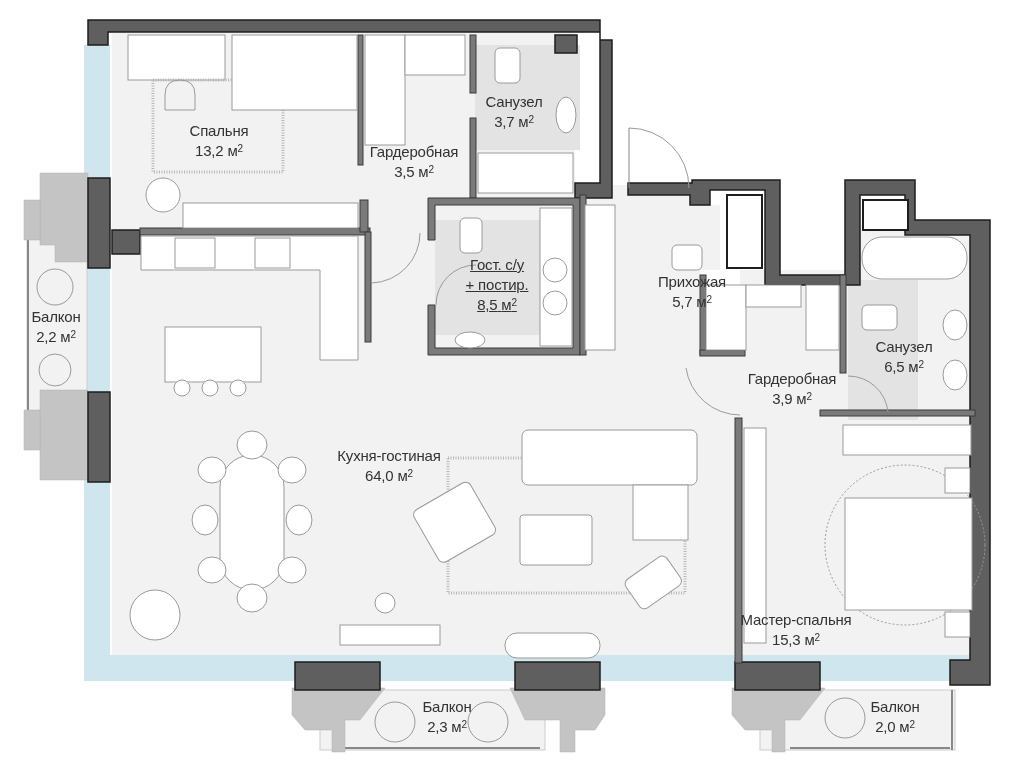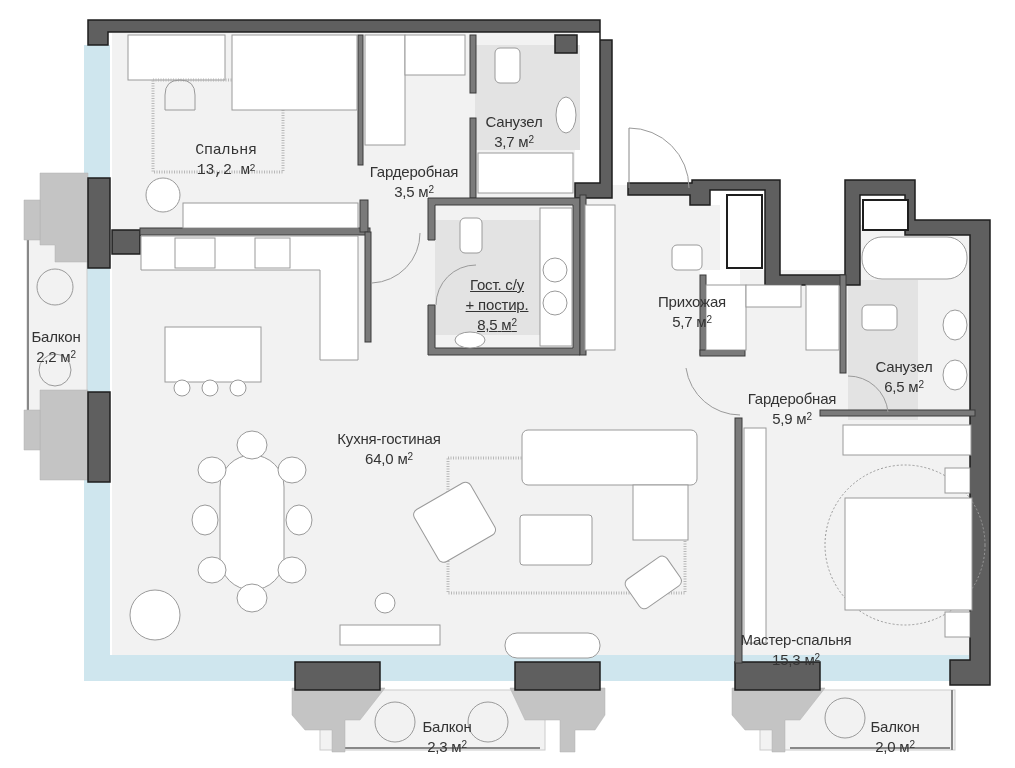--- a/index.html
+++ b/index.html
@@ -8,21 +8,20 @@
   .label {
     position: absolute;
     font-family: "Liberation Sans", sans-serif;
     font-size: 15px;
     color: #333333;
     text-align: center;
     line-height: 20px;
     transform: translateX(-50%);
     white-space: nowrap;
     letter-spacing: -0.2px;
-    margin-top: 20px;
   }
   .label .area sup { font-size: 10px; vertical-align: top; position: relative; top: -2px; }
   .room-name, .area { display: block; }
   .fur { fill: #ffffff; stroke: #9a9a9a; stroke-width: 1; }
   .fur-n { fill: none; stroke: #9a9a9a; stroke-width: 1; }
   .wall { fill: #5f5f5f; stroke: #1e1e1e; stroke-width: 1.5; }
   .pwall { fill: #7a7a7a; stroke: #3a3a3a; stroke-width: 1; }
   .pier { fill: #c4c4c4; stroke: #b0b0b0; stroke-width: 0.5; }
   .glass { fill: #cfe6ee; }
   .tile { fill: #e3e3e3; }
@@ -196,21 +195,21 @@
   <g>
     <rect class="fur" x="843" y="425" width="128" height="30"></rect>
     <circle class="fur-n" cx="905" cy="545" r="80" stroke-dasharray="2 2"></circle>
     <rect class="fur" x="845" y="498" width="127" height="112"></rect>
     <rect class="fur" x="945" y="468" width="25" height="25"></rect>
     <rect class="fur" x="945" y="612" width="25" height="25"></rect>
     <rect class="fur" x="744" y="428" width="22" height="215"></rect>
   </g>
 </svg>
 
-<div class="label" style="left:226px; top:121px;font-family:Liberation Mono, monospace;">
+<div class="label" style="left:219px; top:121px;">
   <span class="room-name">Спальня</span>
   <span class="area"><span>13,2</span> <span>м</span><sup>2</sup></span>
 </div>
 
 <div class="label" style="left:414px; top:142px;">
   <span class="room-name">Гардеробная</span>
   <span class="area"><span>3,5</span> <span>м</span><sup>2</sup></span>
 </div>
 
 <div class="label" style="left:514px; top:92px;">
@@ -229,24 +228,24 @@
   <span class="area"><span>5,7</span> <span>м</span><sup>2</sup></span>
 </div>
 
 <div class="label" style="left:904px; top:337px;">
   <span class="room-name">Санузел</span>
   <span class="area"><span>6,5</span> <span>м</span><sup>2</sup></span>
 </div>
 
 <div class="label" style="left:792px; top:369px;">
   <span class="room-name">Гардеробная</span>
-  <span class="area"><span>5,9</span> <span>м</span><sup>2</sup></span>
-</div>
-
-<div class="label" style="left:389px; top:409px;">
+  <span class="area"><span>3,9</span> <span>м</span><sup>2</sup></span>
+</div>
+
+<div class="label" style="left:389px; top:446px;">
   <span class="room-name">Кухня-гостиная</span>
   <span class="area"><span>64,0</span> <span>м</span><sup>2</sup></span>
 </div>
 
 <div class="label" style="left:796px; top:610px;">
   <span class="room-name">Мастер-спальня</span>
   <span class="area"><span>15,3</span> <span>м</span><sup>2</sup></span>
 </div>
 
 <div class="label" style="left:56px; top:307px;">

